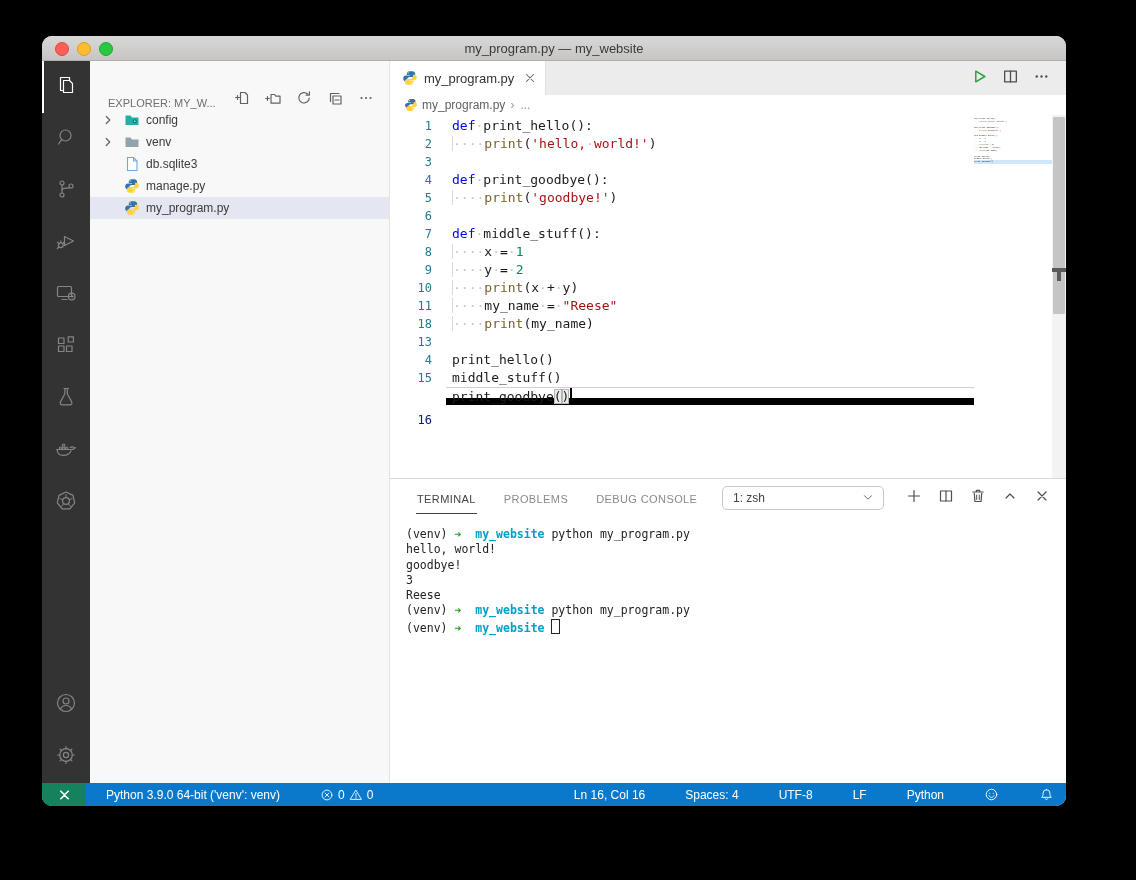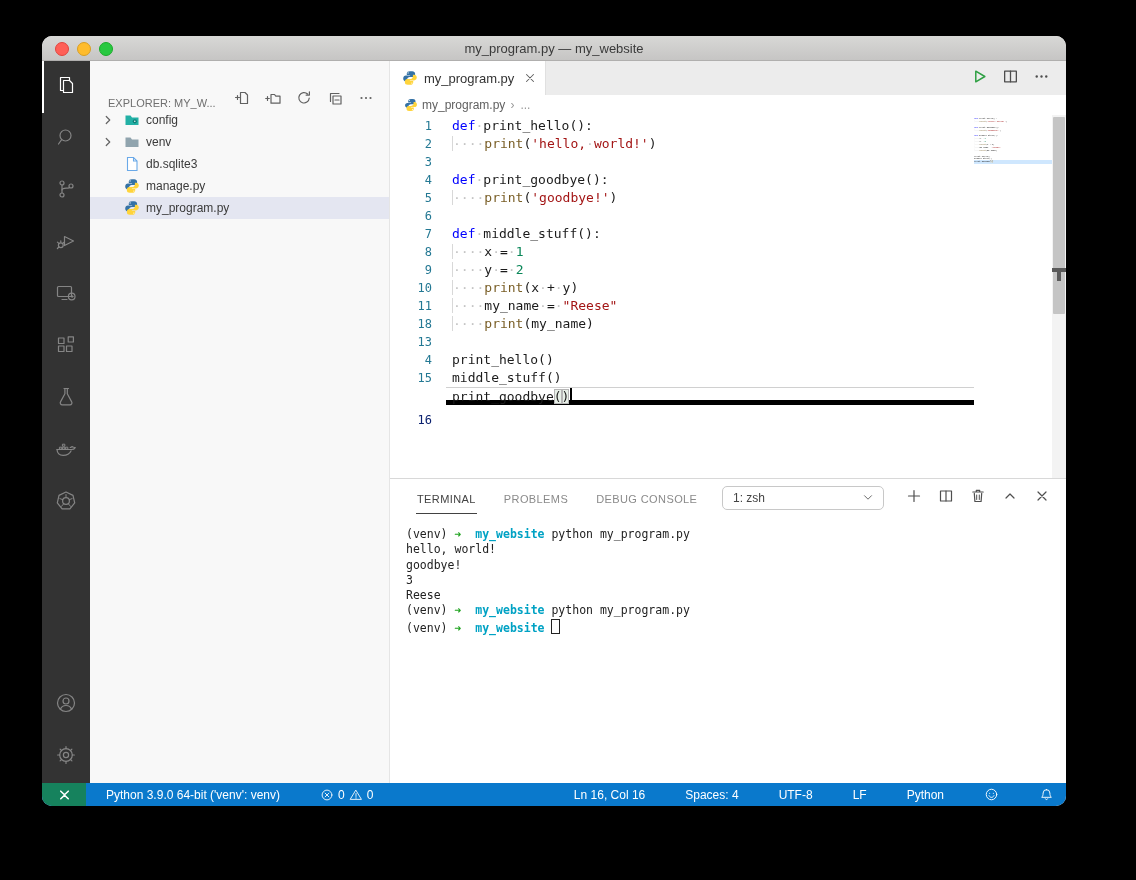--- a/index.html
+++ b/index.html
@@ -54,21 +54,21 @@
   .bc-sep{color:#9a9a9a;font-size:12px;padding:0 1px;}
   
   .editorbody{flex:0 0 363px;height:363px;position:relative;display:flex;background:#fff;
     font-family:"DejaVu Sans Mono", monospace;font-size:13px;line-height:18px;}
   .gutter{width:56px;flex:0 0 56px;text-align:right;padding:2px 14px 0 0;box-sizing:border-box;
     color:#237893;font-size:12px;}
   .gutter div{height:18px;}
   .gutter div.active{color:#0b216f;margin-top:24px;}
   .code{flex:1 1 auto;padding-top:2px;margin-right:92px;min-width:0;}
   .line{height:18px;white-space:pre;padding-left:6px;box-sizing:border-box;color:#1b1b1b;}
-  .line.current{border-top:1px solid #d0d0d0;border-bottom:5px solid #000000;line-height:16px;}
+  .line.current{border-top:1px solid #d0d0d0;border-bottom:7px solid #000000;line-height:16px;}
   .tk-kw{color:var(--c-kw);}
   .tk-bi{color:var(--c-bi);}
   .tk-str{color:var(--c-str);}
   .tk-num{color:var(--c-num);}
   .tk-pl{color:#1b1b1b;}
   .tk-ws{color:#c4c4c4;}
   .tk-lws{color:#c4c4c4;border-left:1px solid #d8d8d8;}
   .tk-br{background:#e7efe7;outline:1px solid #b5b5b5;outline-offset:-1px;}
   .cursor{display:inline-block;width:0;border-left:2px solid #000;height:15px;vertical-align:-2px;margin-left:1px;}
   .minimap{position:absolute;right:14px;top:2px;bottom:0;width:78px;overflow:hidden;}

